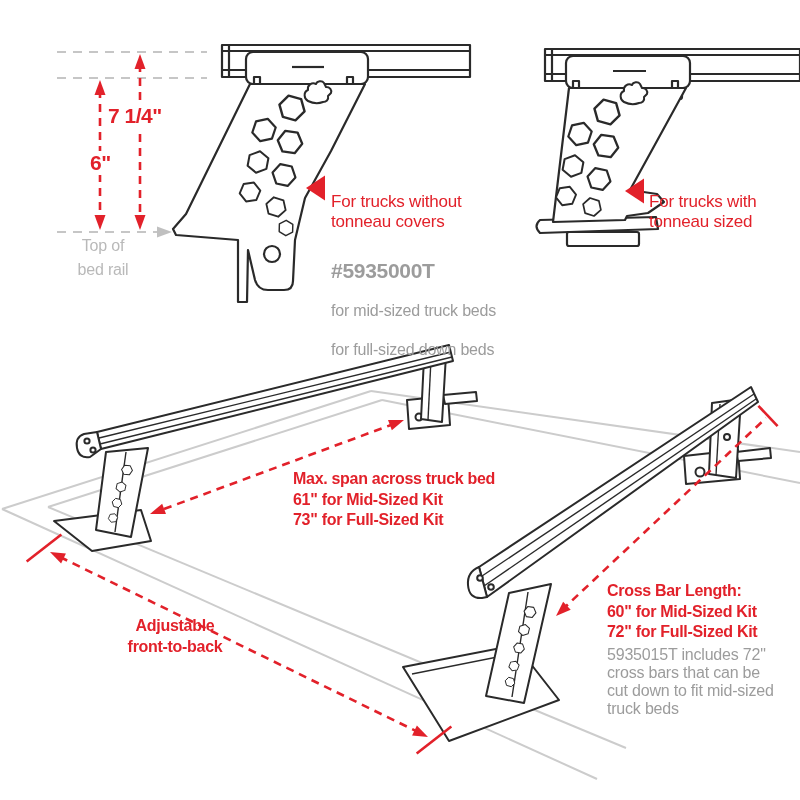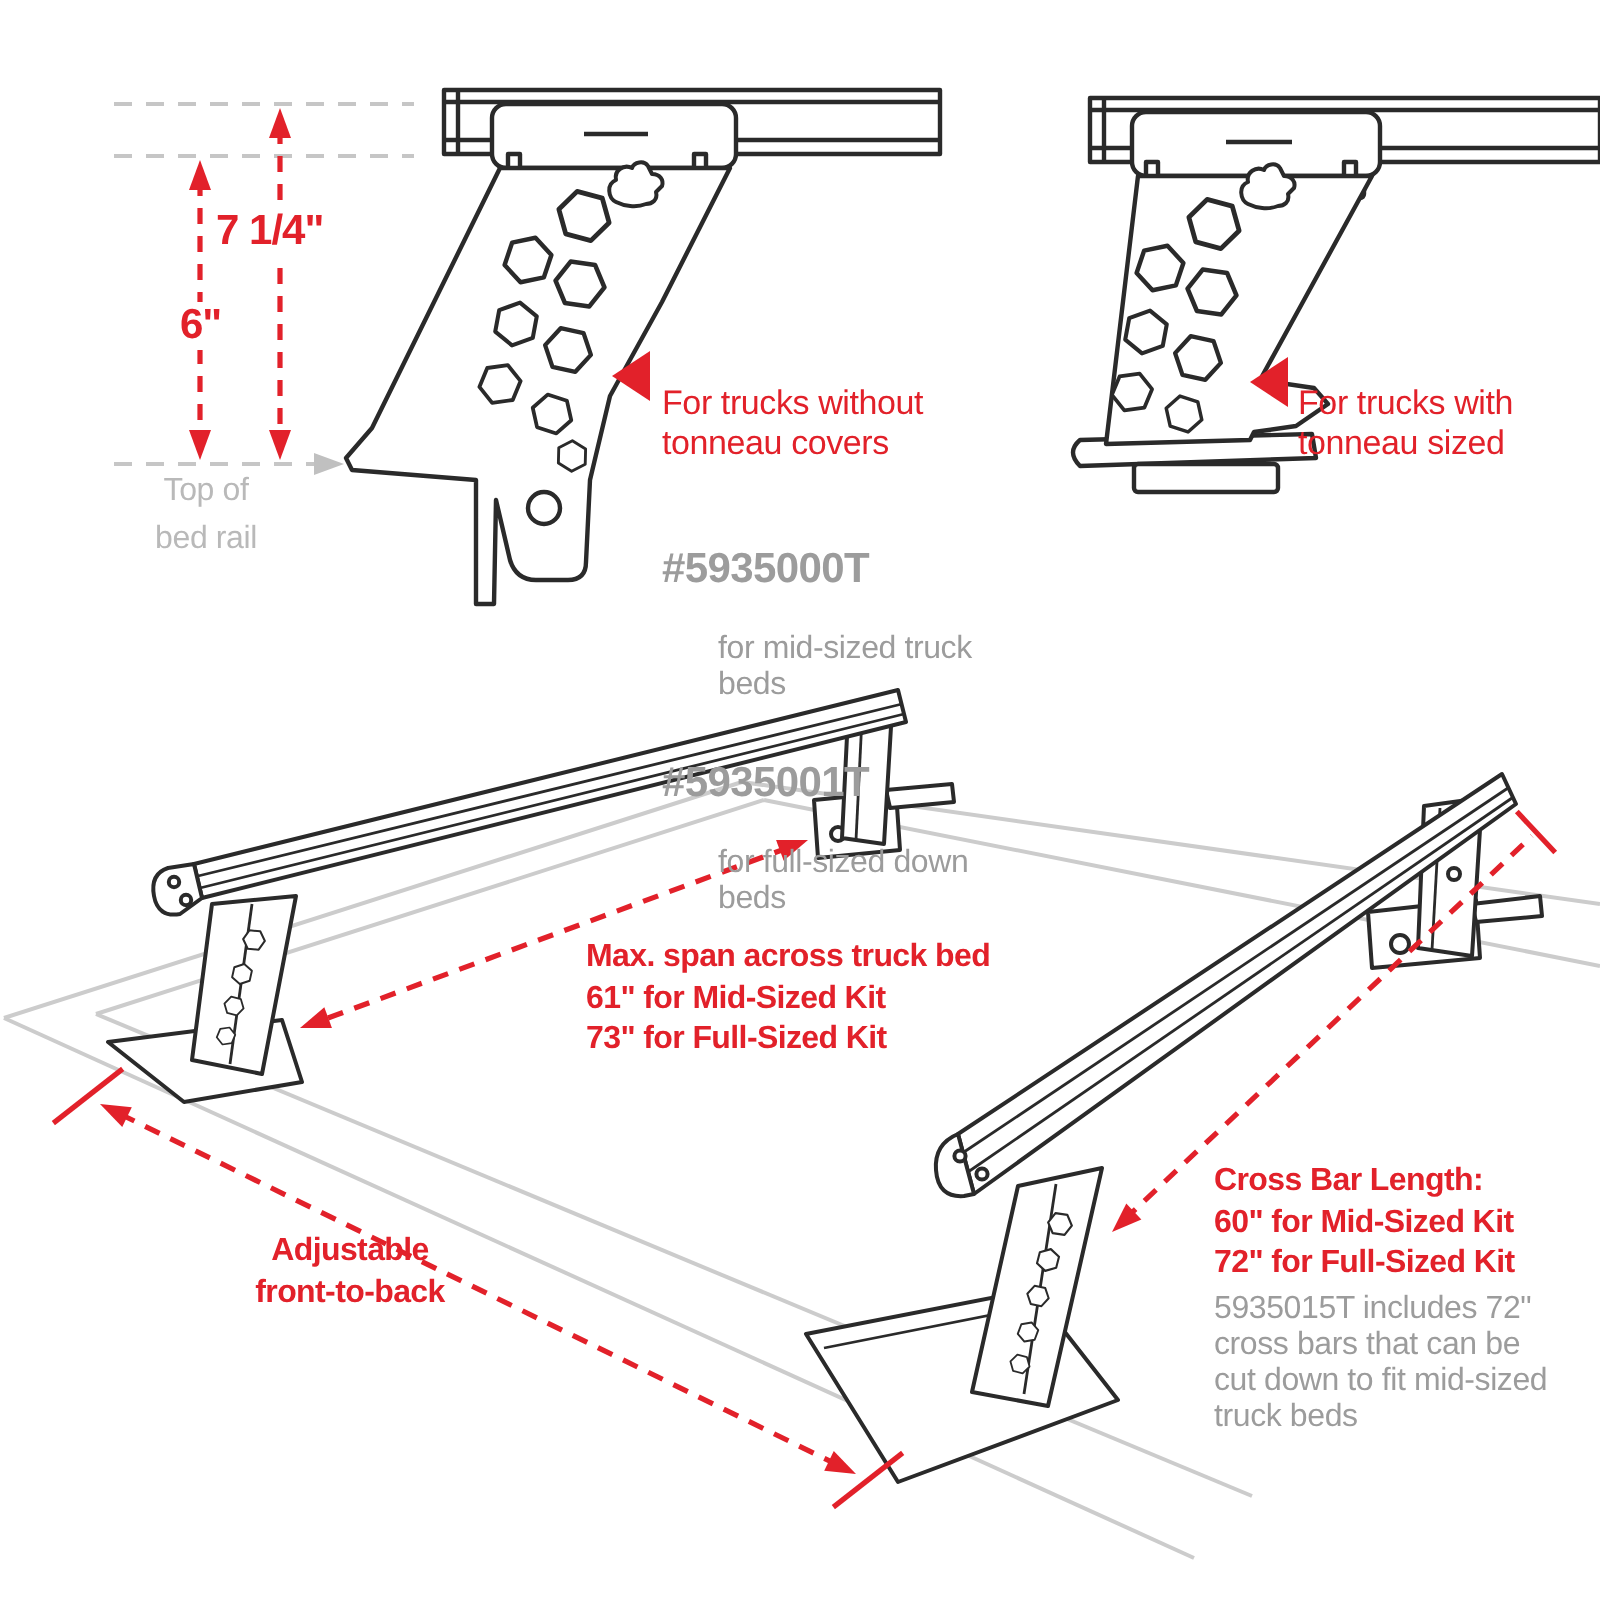--- a/index.html
+++ b/index.html
@@ -3,22 +3,22 @@
 <meta charset="utf-8">
 <style>
   html,body { margin:0; padding:0; background:#fff; }
   .stage {
     position:relative; width:800px; height:800px; background:#ffffff;
     font-family:"Liberation Sans", sans-serif; overflow:hidden;
   }
   svg.art { position:absolute; left:0; top:0; }
   .txt { position:absolute; white-space:pre-line; }
   .red-head   { color:#E2212A; font-weight:normal; font-size:17px; line-height:19.5px; letter-spacing:-0.2px; }
-  .gray-num   { color:#9C9C9C; font-weight:bold; font-size:21px; line-height:21px; letter-spacing:-0.3px; margin-top:25px; }
-  .gray-body  { color:#9C9C9C; font-size:16px; line-height:18.3px; letter-spacing:-0.2px; margin-top:3px;margin-left:28px; }
+  .gray-num   { color:#9C9C9C; font-weight:bold; font-size:21px; line-height:21px; letter-spacing:-0.3px; margin-top:11px; }
+  .gray-body  { color:#9C9C9C; font-size:16px; line-height:18.3px; letter-spacing:-0.2px; margin-top:3px; }
   .red-note   { color:#E2212A; font-weight:bold; font-size:16px; line-height:20.5px; letter-spacing:-0.3px; }
   .gray-note  { color:#9C9C9C; font-size:16px; line-height:18px; letter-spacing:-0.2px; }
   .dim-label  { color:#E2212A; font-weight:bold; font-size:21px; letter-spacing:-0.5px;
                 background:#ffffff; padding:0 4px; }
   .rail-label { color:#B9B9B9; font-size:16px; line-height:24px; text-align:center; letter-spacing:-0.2px; }
   .center     { text-align:center; }
 </style>
 </head>
 <body>
 
@@ -224,21 +224,20 @@
   <div class="txt dim-label" style="left:104px; top:104px;">7 1/4"</div>
   <div class="txt dim-label" style="left:86px; top:151px;">6"</div>
   <div class="txt rail-label" style="left:53px; top:234px; width:100px;">Top of
 bed rail</div>
 
   <div class="txt" style="left:331px; top:174px; width:180px;">
     <div class="red-head">For trucks without
 tonneau covers</div>
     <div class="gray-num">#5935000T</div>
     <div class="gray-body">for mid-sized truck beds</div>
-    <div class="gray-num" style="margin-top:10px;">#5935001T</div>
     <div class="gray-body">for full-sized down beds</div>
   </div>
 
   <div class="txt" style="left:649px; top:174px; width:150px;">
     <div class="red-head">For trucks with
 tonneau sized</div>
   </div>
 
   <div class="txt red-note" style="left:293px; top:469px; width:240px;">Max. span across truck bed
 61" for Mid-Sized Kit

